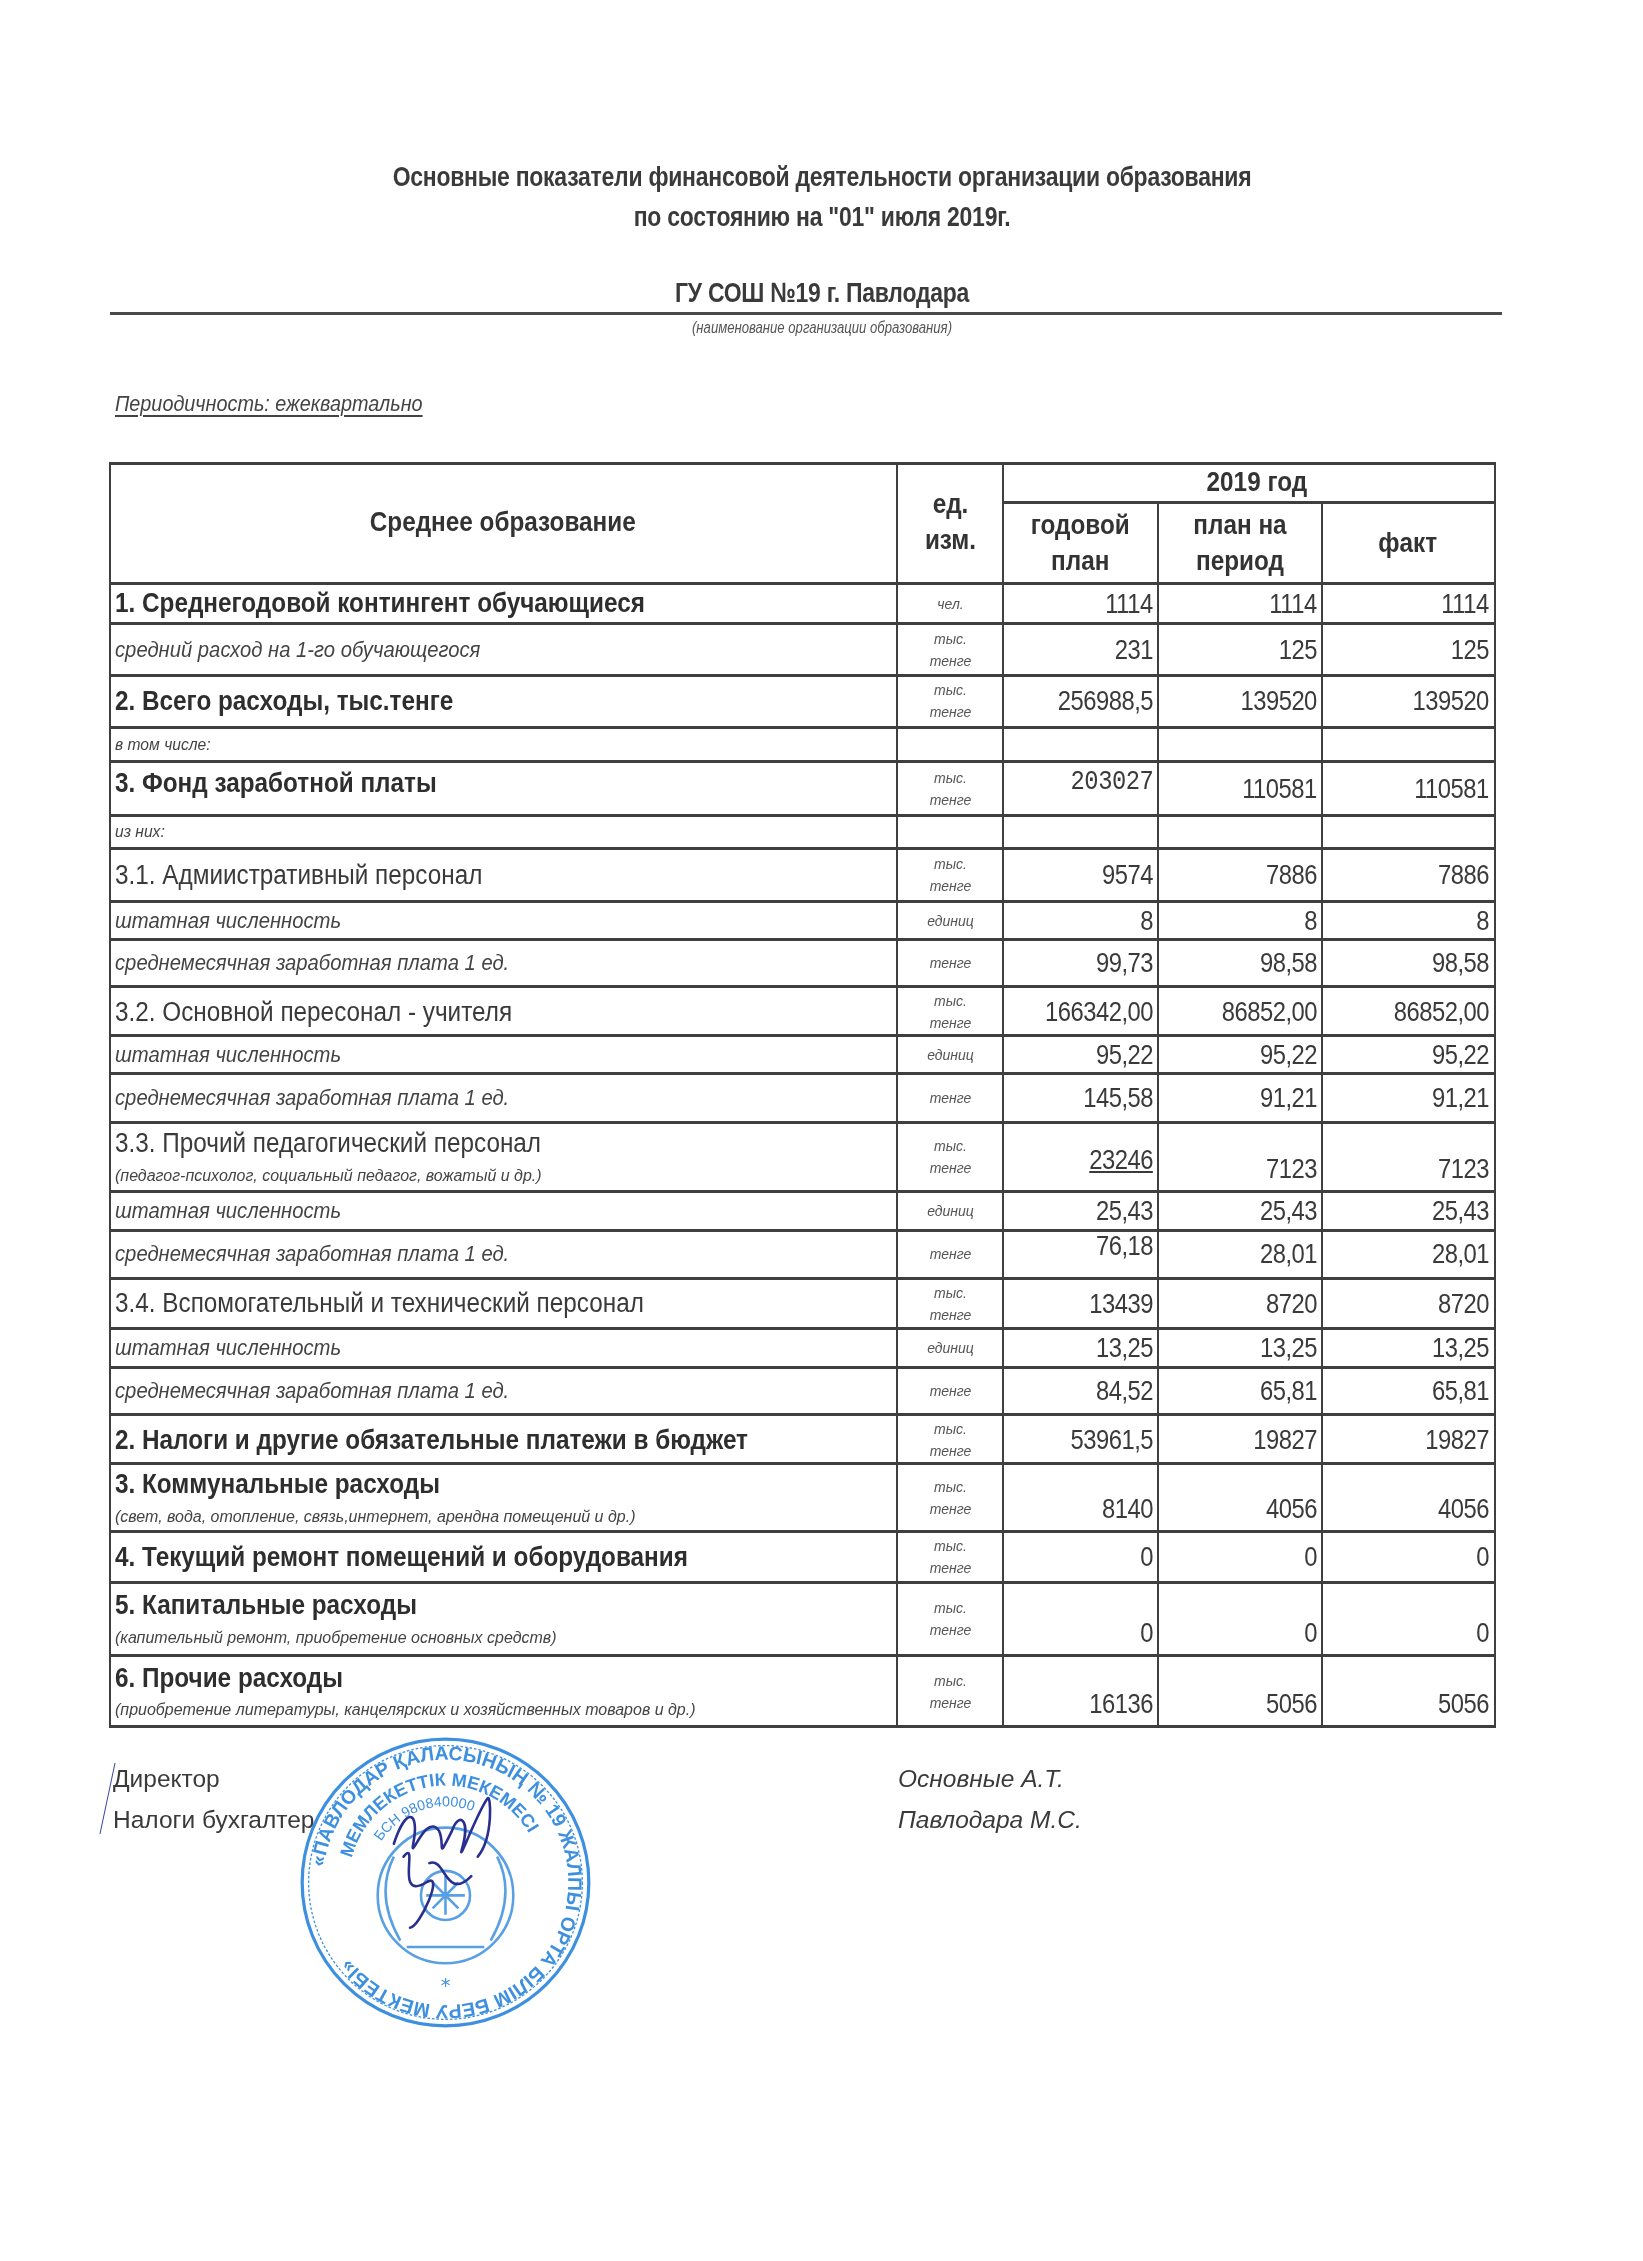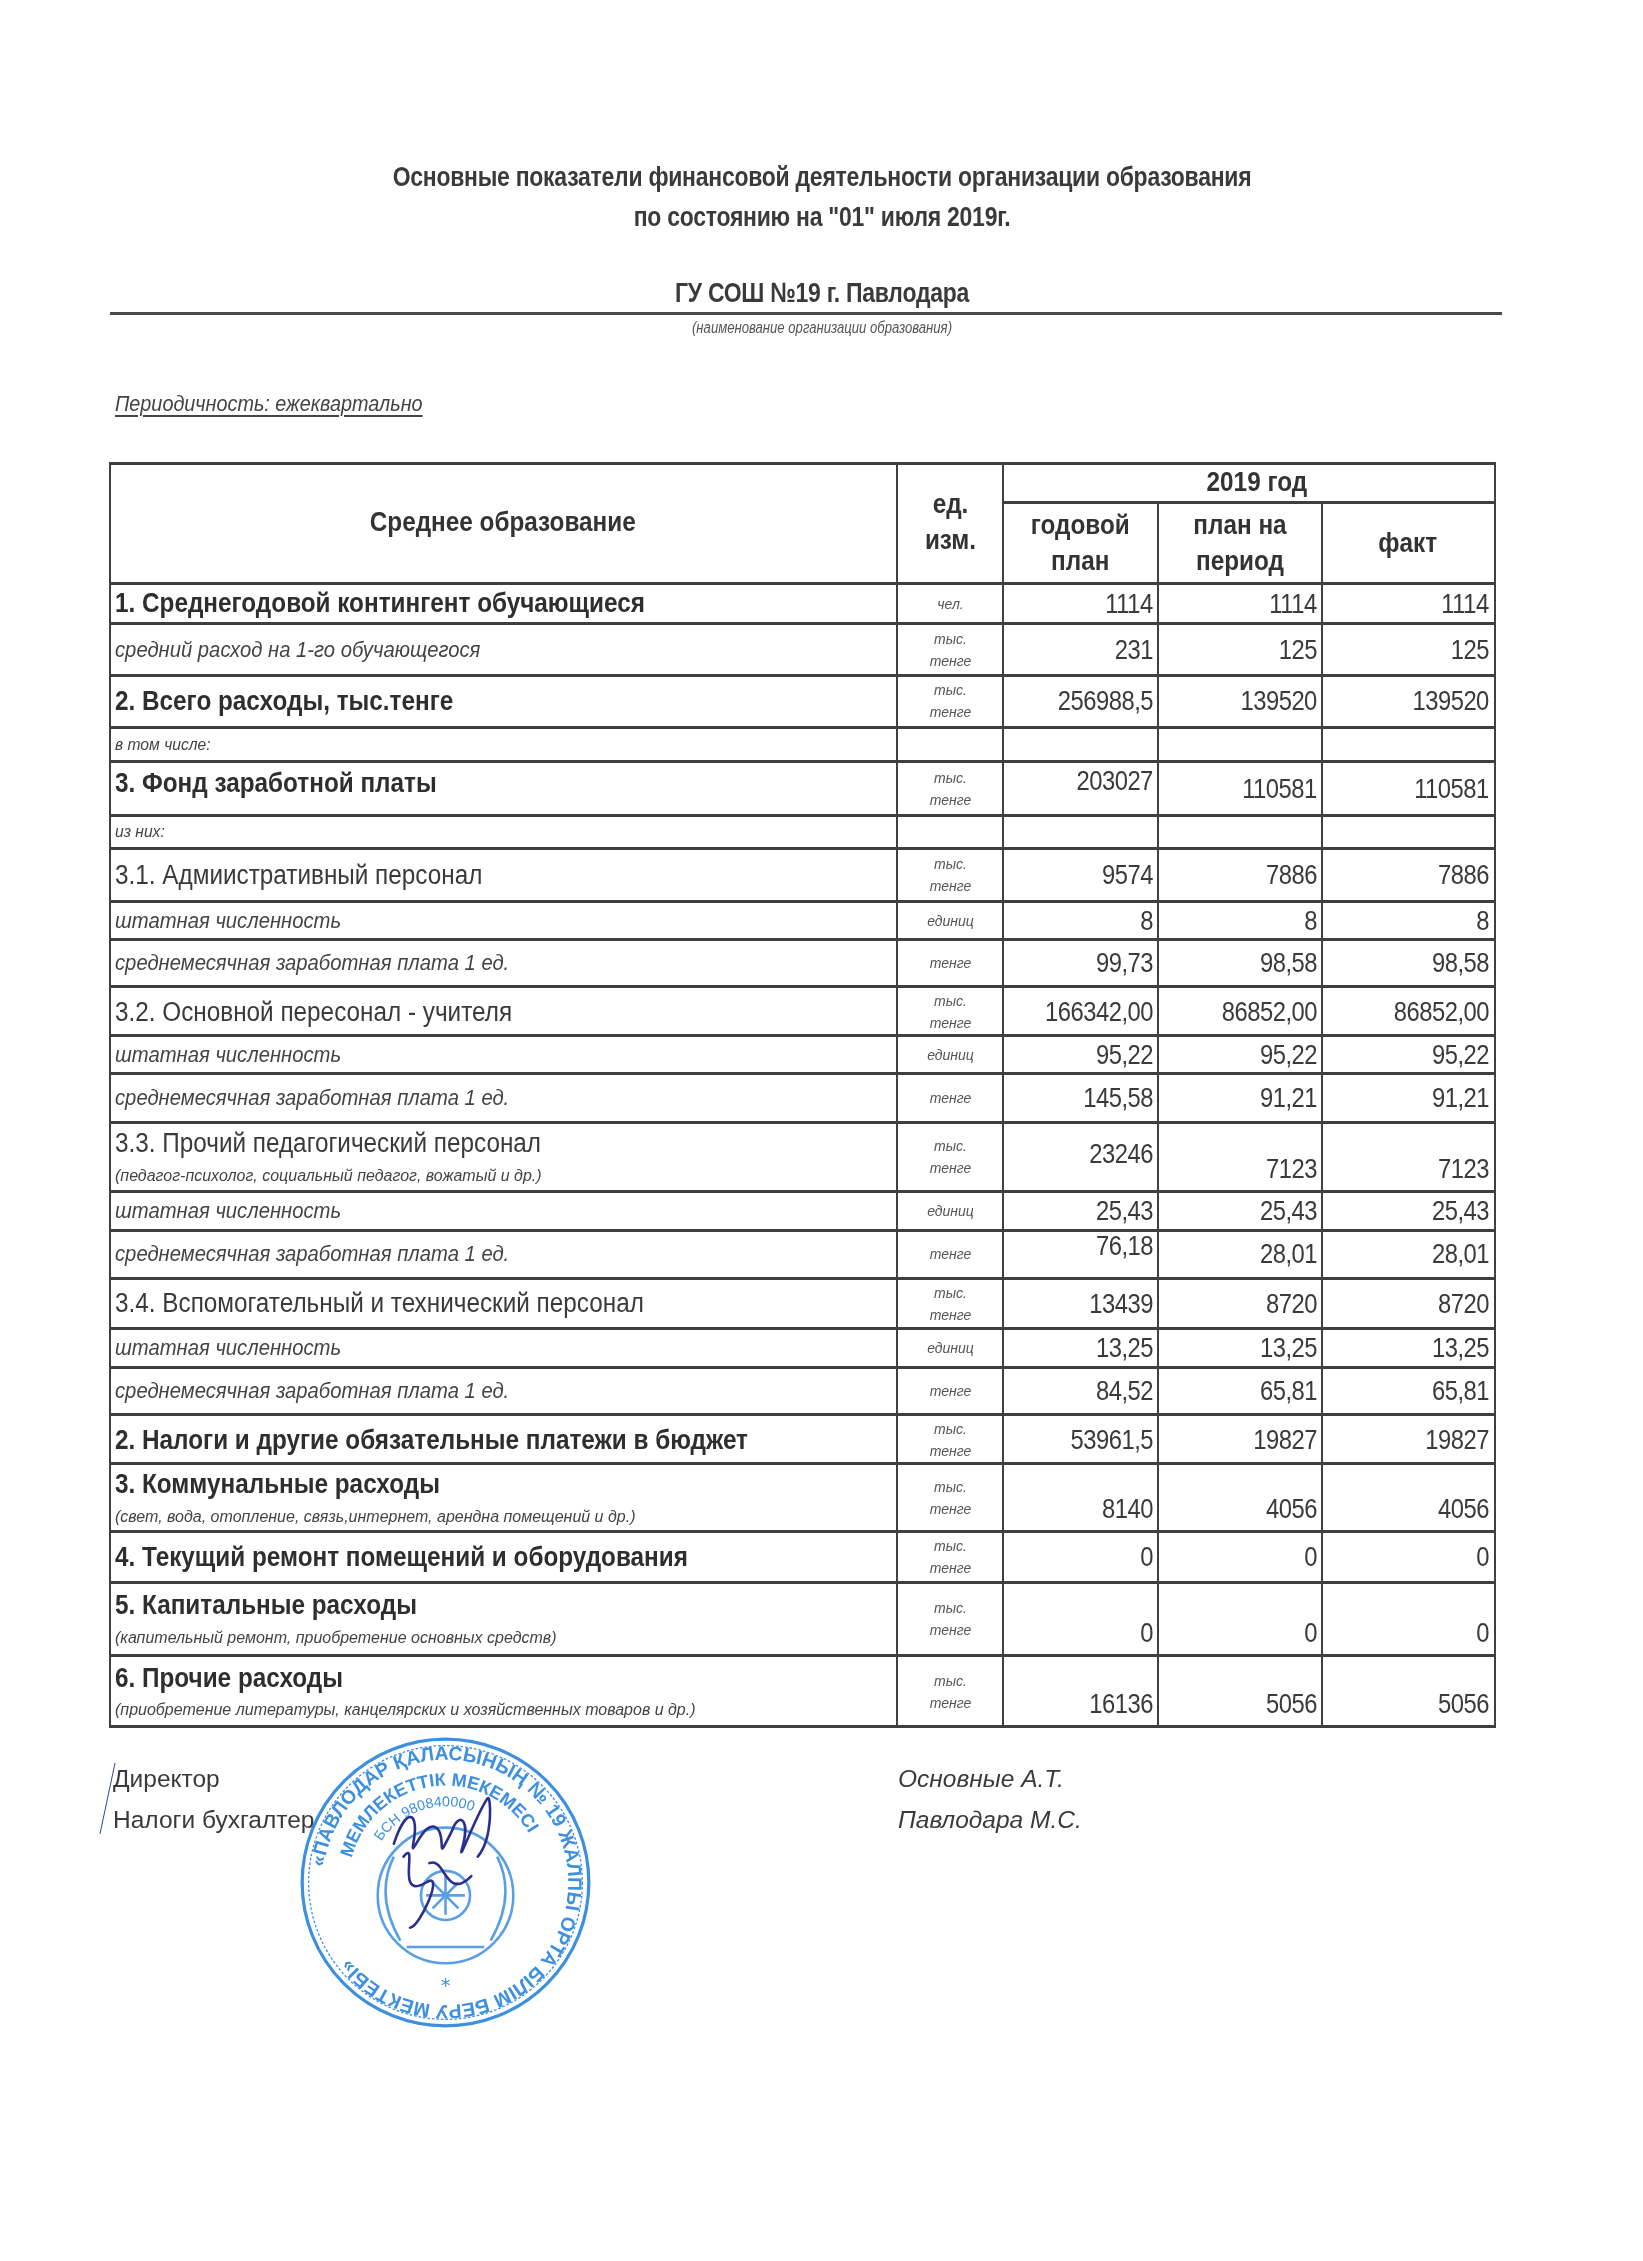--- a/index.html
+++ b/index.html
@@ -136,21 +136,21 @@
         <div class="cell val v3" style="top: 267px; height: 32px;">
           <span style="display: inline-block; transform: scaleX(0.85); transform-origin: right center;"></span>
         </div>
       </div>
       <div>
         <div class="cell desc" style="top: 302px; height: 38px;">
           <span class="b" style="display: inline-block;">3. Фонд заработной платы</span>
         </div>
         <div class="cell unit" style="top: 302px; height: 50px; white-space: pre-line;">тыс.
 тенге</div>
-        <div class="cell val v1" style="top: 302px; height: 34px;">
+        <div class="cell val v1" style="top: 302px; height: 34px; font-family: Liberation Mono, monospace;">
           <span style="display: inline-block; transform: scaleX(0.85); transform-origin: right center;">203027</span>
         </div>
         <div class="cell val v2" style="top: 302px; height: 50px;">
           <span style="display: inline-block; transform: scaleX(0.85); transform-origin: right center;">110581</span>
         </div>
         <div class="cell val v3" style="top: 302px; height: 50px;">
           <span style="display: inline-block; transform: scaleX(0.85); transform-origin: right center;">110581</span>
         </div>
       </div>
       <div>
@@ -260,21 +260,21 @@
           <span style="display: inline-block; transform: scaleX(0.85); transform-origin: right center;">91,21</span>
         </div>
       </div>
       <div>
         <div class="cell desc two" style="top: 662px; height: 66px;">
           <span class="n" style="display: inline-block;">3.3. Прочий педагогический персонал</span>
           <span class="i" style="display: inline-block; font-size: 17.4px; margin-top: 5.2px;">(педагог-психолог, социальный педагог, вожатый и др.)</span>
         </div>
         <div class="cell unit" style="top: 662px; height: 66px; white-space: pre-line;">тыс.
 тенге</div>
-        <div class="cell val v1" style="top: 662px; height: 66px; padding-bottom: 6px;">
+        <div class="cell val v1" style="top: 662px; height: 66px; align-items: flex-end; padding-bottom: 14px; text-decoration: underline;">
           <span style="display: inline-block; transform: scaleX(0.85); transform-origin: right center;">23246</span>
         </div>
         <div class="cell val v2" style="top: 662px; height: 66px; align-items: flex-end; padding-bottom: 5.2px;">
           <span style="display: inline-block; transform: scaleX(0.85); transform-origin: right center;">7123</span>
         </div>
         <div class="cell val v3" style="top: 662px; height: 66px; align-items: flex-end; padding-bottom: 5.2px;">
           <span style="display: inline-block; transform: scaleX(0.85); transform-origin: right center;">7123</span>
         </div>
       </div>
       <div>

